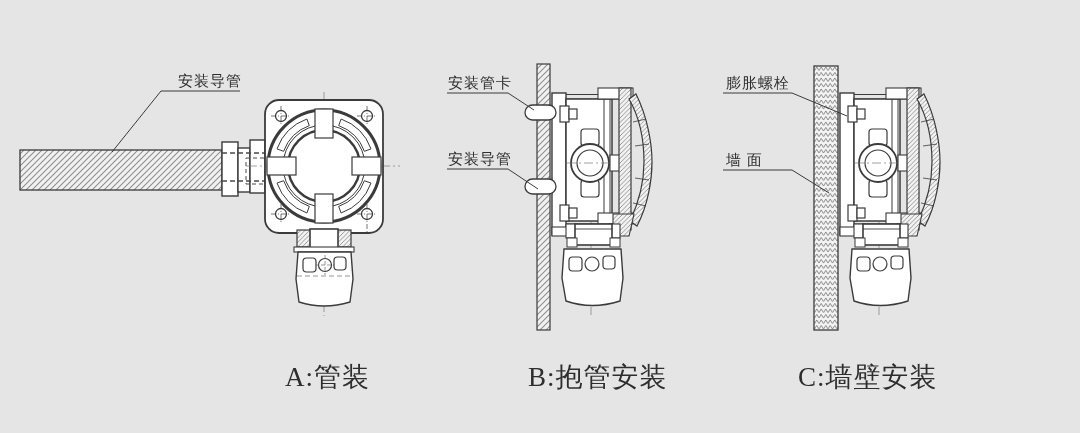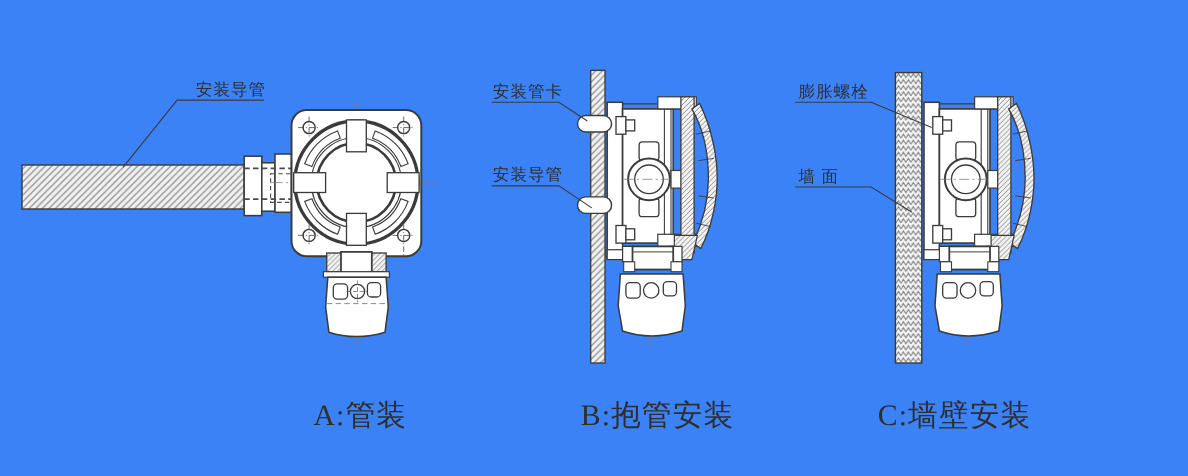--- a/index.html
+++ b/index.html
@@ -1,16 +1,16 @@
 <!DOCTYPE html>
 <html><head>
 <meta charset="utf-8">
 <style>
   html,body{margin:0;padding:0;background:#fff;}
-  .stage{position:relative;width:1080px;height:433px;background:#3b82f6;overflow:hidden;
+  .stage{position:relative;width:1080px;height:433px;background:#e5e5e5;overflow:hidden;
          font-family:"Liberation Serif","DejaVu Serif",serif;}
   svg{position:absolute;left:0;top:0;}
   text{fill:#2e2e2e;}
   .caption{font-size:27px;letter-spacing:1px;}
   .callout{font-size:15px;letter-spacing:1px;}
   .ol{stroke:#3b3b3b;fill:none;}
   .white{fill:#ffffff;stroke:#3b3b3b;}
 </style>
 </head>
 <body>

